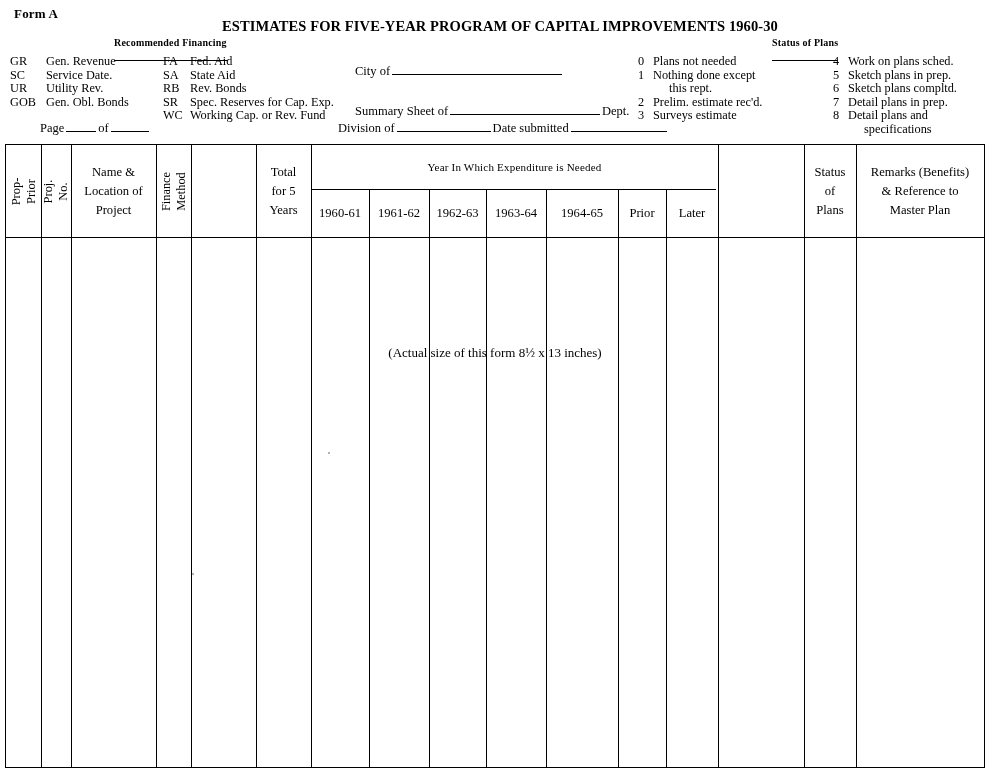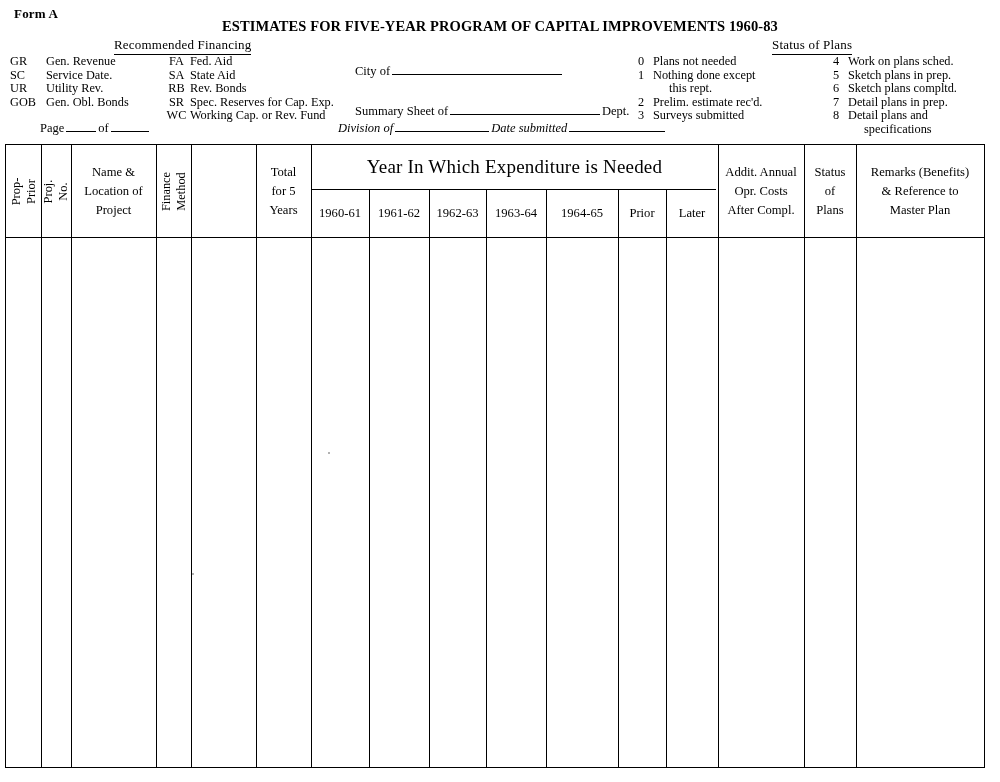--- a/index.html
+++ b/index.html
@@ -36,44 +36,44 @@
     top: 18px;
     width: 1000px;
     text-align: center;
     font-size: 14.5px;
     font-weight: bold;
     letter-spacing: 0.1px;
   }
 
   .sec-head {
     position: absolute;
-    font-size: 13px;
-    font-weight: normal;
+    font-size: 10px;
+    font-weight: bold;
     border-bottom: 1.3px solid #000;
-    padding-bottom: 1px;
+    padding-bottom: 12px;
     letter-spacing: 0.2px;
   }
   #financing-heading { left: 114px; top: 37px; }
   #status-heading    { left: 772px; top: 37px; }
 
   
   .abbr-list {
     position: absolute;
     font-size: 12.3px;
     line-height: 13.6px;
   }
   .abbr-row { white-space: nowrap; display: block; }
   .abbr-key {
     display: inline-block;
     font-weight: normal;
   }
   #fin-col-1 { left: 10px; top: 55px; }
   #fin-col-1 .abbr-key { width: 36px; }
   #fin-col-2 { left: 163px; top: 55px; }
-  #fin-col-2 .abbr-key { width: 27px; text-align: center; }
+  #fin-col-2 .abbr-key { width: 27px; }
 
   
   #status-col-1 { left: 638px; top: 55px; }
   #status-col-1 .abbr-key { width: 15px; }
   #status-col-2 { left: 833px; top: 55px; }
   #status-col-2 .abbr-key { width: 15px; }
   .abbr-cont {
     display: block;
     white-space: nowrap;
     padding-left: 31px;
@@ -87,21 +87,21 @@
   }
   .rule {
     display: inline-block;
     border-bottom: 1.3px solid #000;
     height: 10px;
     vertical-align: baseline;
     margin: 0 2px;
   }
   #city-of     { left: 355px; top: 64px; }
   #summary-of  { left: 355px; top: 104px; }
-  #division-of { left: 338px; top: 121px; font-style: italic; }
+  #division-of { left: 338px; top: 121px; }
   #page-of     { left: 40px;  top: 121px; }
 
   
   .grid {
     position: absolute;
     left: 5px;
     top: 144px;
     width: 980px;
     height: 624px;
     box-sizing: border-box;
@@ -158,21 +158,21 @@
   
   #year-group-label {
     position: absolute;
     left: 305px;
     top: 0;
     width: 407px;
     height: 44px;
     display: flex;
     align-items: center;
     justify-content: center;
-    font-size: 19px;
+    font-size: 11px;
     letter-spacing: 0.2px;
     white-space: nowrap;
   }
   .year-cell {
     position: absolute;
     top: 44px;
     height: 48px;
     display: flex;
     align-items: center;
     justify-content: center;
@@ -197,21 +197,21 @@
     background: #999;
     border-radius: 50%;
   }
 </style>
 </head>
 <body>
 
 <div class="page">
 
   <div class="form-id">Form A</div>
-  <div class="doc-title">ESTIMATES FOR FIVE-YEAR PROGRAM OF CAPITAL IMPROVEMENTS 1960-83</div>
+  <div class="doc-title">ESTIMATES FOR FIVE-YEAR PROGRAM OF CAPITAL IMPROVEMENTS 1960-30</div>
 
   <div class="sec-head" id="financing-heading">Recommended Financing</div>
   <div class="sec-head" id="status-heading">Status of Plans</div>
 
   <div class="abbr-list" id="fin-col-1">
     <span class="abbr-row"><span class="abbr-key">GR</span><span>Gen. Revenue</span></span>
     <span class="abbr-row"><span class="abbr-key">SC</span><span>Service Date.</span></span>
     <span class="abbr-row"><span class="abbr-key">UR</span><span>Utility Rev.</span></span>
     <span class="abbr-row"><span class="abbr-key">GOB</span><span>Gen. Obl. Bonds</span></span>
   </div>
@@ -222,21 +222,21 @@
     <span class="abbr-row"><span class="abbr-key">RB</span><span>Rev. Bonds</span></span>
     <span class="abbr-row"><span class="abbr-key">SR</span><span>Spec. Reserves for Cap. Exp.</span></span>
     <span class="abbr-row"><span class="abbr-key">WC</span><span>Working Cap. or Rev. Fund</span></span>
   </div>
 
   <div class="abbr-list" id="status-col-1">
     <span class="abbr-row"><span class="abbr-key">0</span><span>Plans not needed</span></span>
     <span class="abbr-row"><span class="abbr-key">1</span><span>Nothing done except</span></span>
     <span class="abbr-cont">this rept.</span>
     <span class="abbr-row"><span class="abbr-key">2</span><span>Prelim. estimate rec'd.</span></span>
-    <span class="abbr-row"><span class="abbr-key">3</span><span>Surveys submitted</span></span>
+    <span class="abbr-row"><span class="abbr-key">3</span><span>Surveys estimate</span></span>
   </div>
 
   <div class="abbr-list" id="status-col-2">
     <span class="abbr-row"><span class="abbr-key">4</span><span>Work on plans sched.</span></span>
     <span class="abbr-row"><span class="abbr-key">5</span><span>Sketch plans in prep.</span></span>
     <span class="abbr-row"><span class="abbr-key">6</span><span>Sketch plans compltd.</span></span>
     <span class="abbr-row"><span class="abbr-key">7</span><span>Detail plans in prep.</span></span>
     <span class="abbr-row"><span class="abbr-key">8</span><span>Detail plans and</span></span>
     <span class="abbr-cont">specifications</span>
   </div>
@@ -316,36 +316,32 @@
 
     <div id="year-group-label">Year In Which Expenditure is Needed</div>
     <div class="year-cell" style="left:305px; width:58px;">1960-61</div>
     <div class="year-cell" style="left:363px; width:60px;">1961-62</div>
     <div class="year-cell" style="left:423px; width:57px;">1962-63</div>
     <div class="year-cell" style="left:480px; width:60px;">1963-64</div>
     <div class="year-cell" style="left:540px; width:72px;">1964-65</div>
     <div class="year-cell" style="left:612px; width:48px;">Prior</div>
     <div class="year-cell" style="left:660px; width:52px;">Later</div>
 
-    <div class="hdr-cell" style="left:712px; width:86px;">
-      <span>Addit. Annual</span>
-      <span>Opr. Costs</span>
-      <span>After Compl.</span>
-    </div>
 
     <div class="hdr-cell" style="left:798px; width:52px;">
       <span>Status</span>
       <span>of</span>
       <span>Plans</span>
     </div>
 
     <div class="hdr-cell" style="left:850px; width:128px;">
       <span>Remarks (Benefits)</span>
       <span>&amp; Reference to</span>
       <span>Master Plan</span>
     </div>
 
+    <div id="actual-size-note">(Actual size of this form 8½ x 13 inches)</div>
 
     <div class="speck" style="left:322px; top:307px;"></div>
     <div class="speck" style="left:186px; top:428px;"></div>
   </div>
 
 </div>
 
 </body></html>

